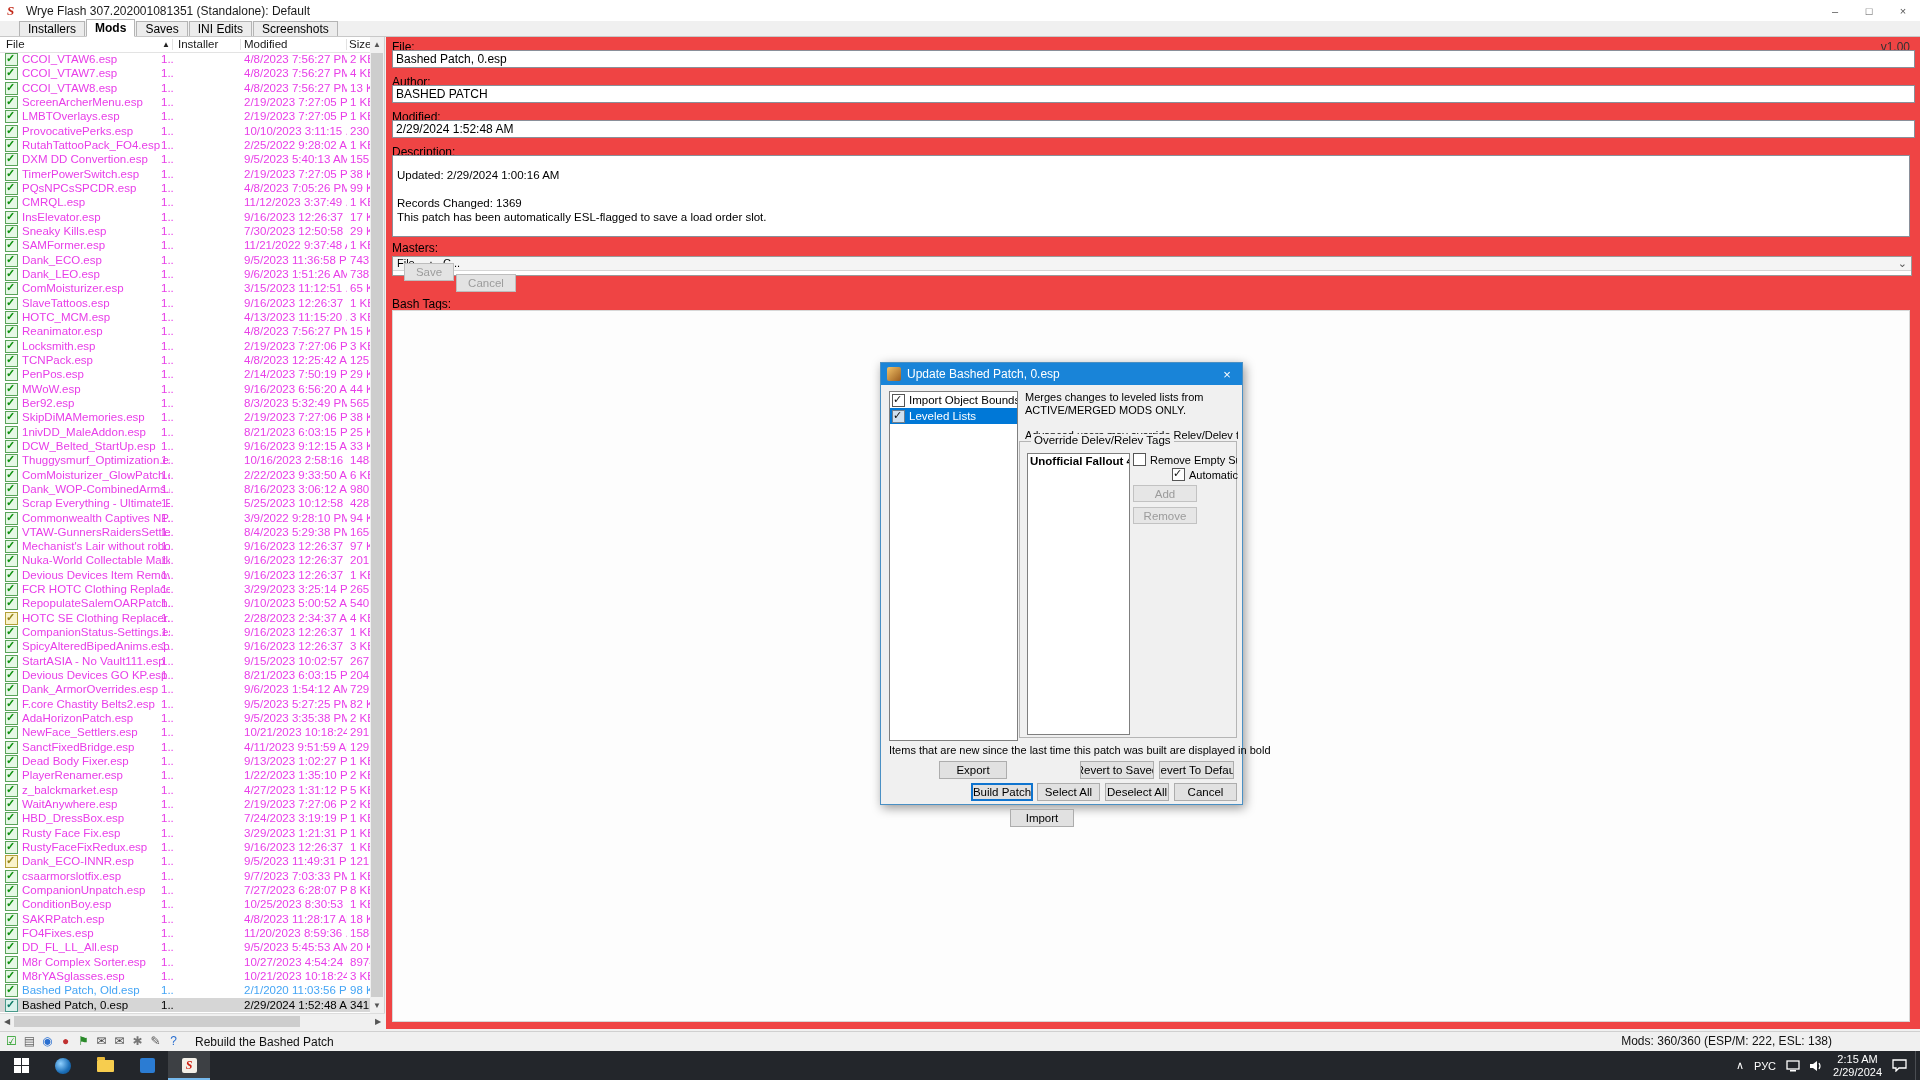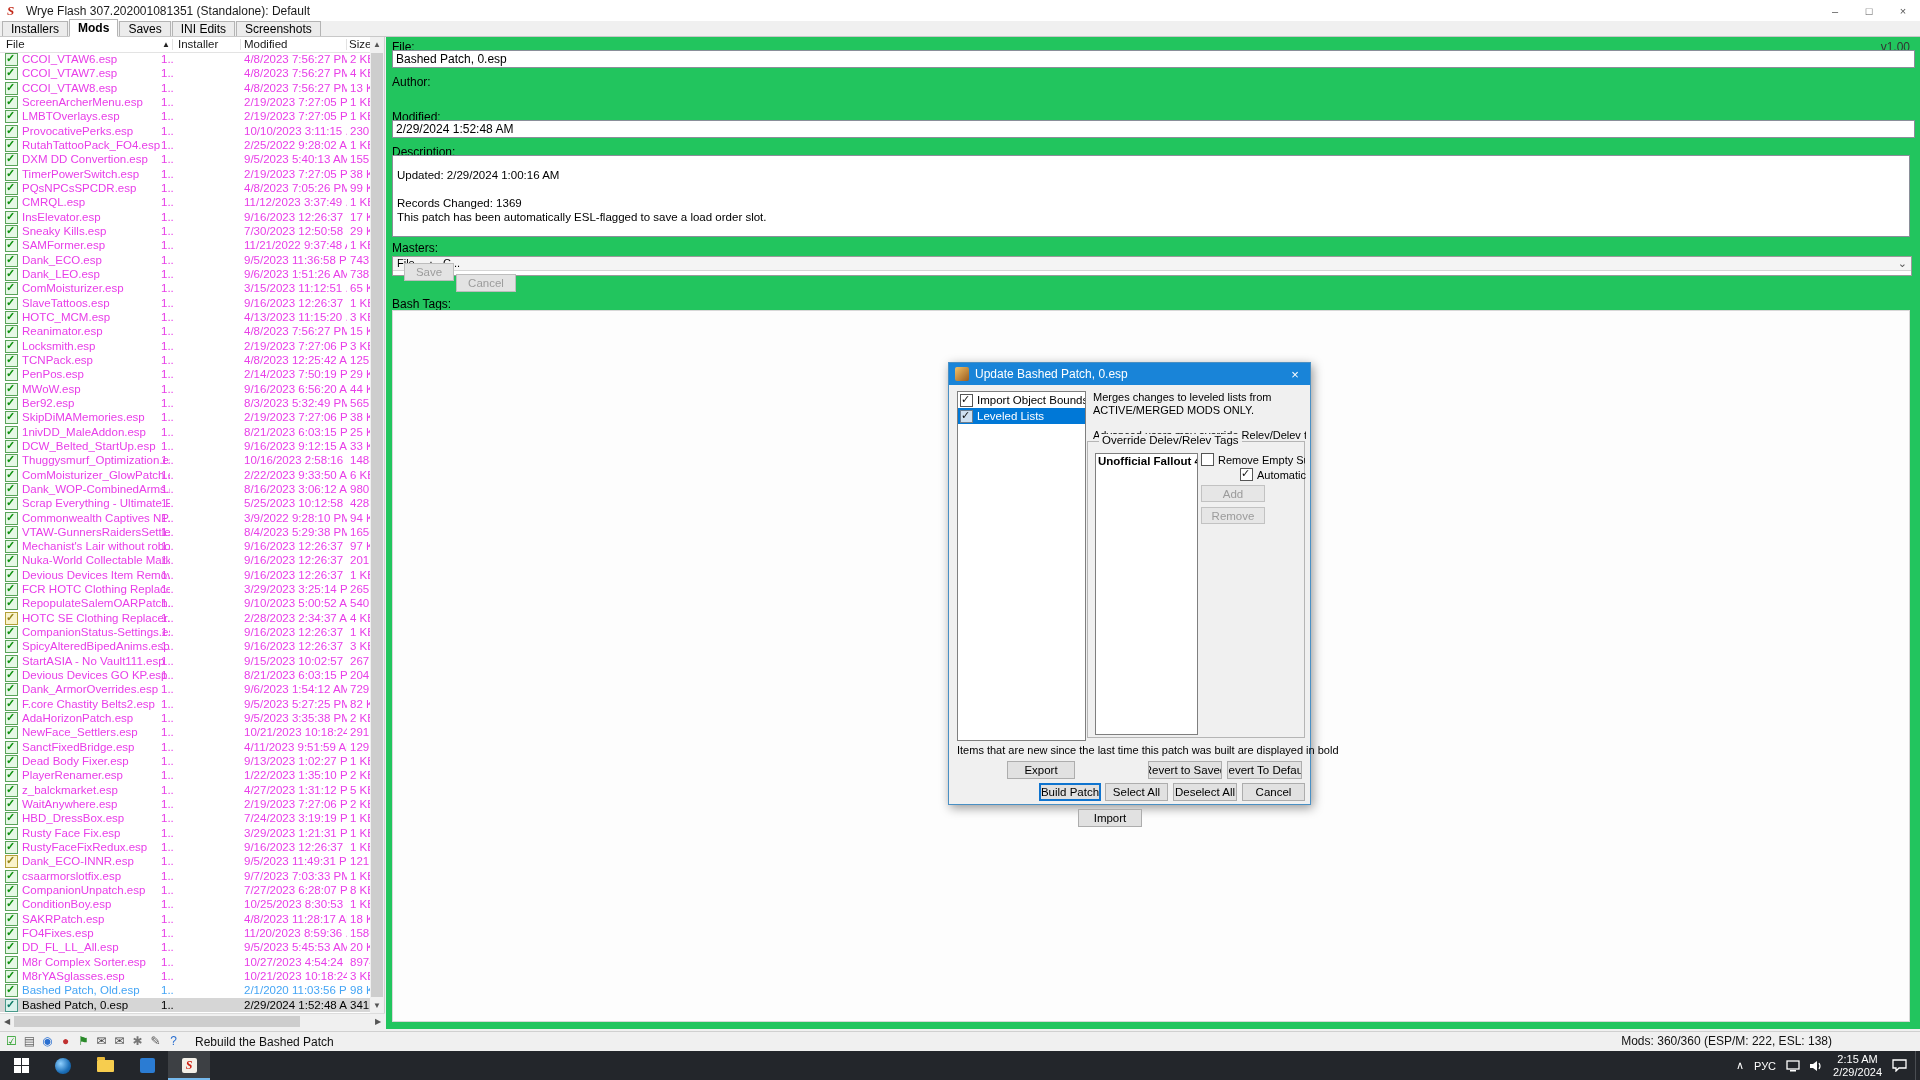--- a/index.html
+++ b/index.html
@@ -11,21 +11,21 @@
             display:flex;align-items:center;border-bottom:1px solid #e8e8e8}
   .appicon{width:14px;height:14px;margin:0 5px 0 7px;color:#c32b1a;
            font:italic bold 13px "Liberation Serif",serif;line-height:14px}
   .title-text{font-size:12px;color:#1a1a1a}
   .win-controls{margin-left:auto;display:flex;height:21px}
   .win-btn{width:34px;display:flex;align-items:center;justify-content:center;
            color:#555;font-size:11px}
 
   
   .tabs{position:absolute;left:0;top:21px;right:0;height:16px;display:flex;
-        align-items:flex-end;padding-left:2px;background:#f0f0f0;
+        align-items:flex-end;padding-left:19px;background:#f0f0f0;
         border-bottom:1px solid #c8c8c8;box-sizing:border-box}
   .tab{padding:1px 8px;font-size:12px;border:1px solid #b4b4b4;border-bottom:none;
        background:#ececec;height:12px;line-height:12px;margin-right:1px}
   .tab.sel{background:#fff;font-weight:bold;height:14px;line-height:14px;
            margin-bottom:-1px;border-bottom:1px solid #fff}
 
   
   .listpanel{position:absolute;left:0;top:37px;width:385px;height:992px;
              background:#fff;border-right:1px solid #cfcfcf;box-sizing:border-box}
   .lheader{position:absolute;left:0;top:0;width:371px;height:15px;background:#fff;
@@ -56,41 +56,41 @@
   .vs-down{position:absolute;bottom:0;left:0;right:0}
   .vs-thumb{position:absolute;left:1px;right:1px;top:16px;bottom:16px;background:#cdcdcd}
   .hscroll{position:absolute;left:0;top:976px;width:385px;height:16px;background:#f0f0f0;
            border-top:1px solid #dcdcdc;box-sizing:border-box}
   .hs-btn{position:absolute;top:0;width:14px;height:15px;display:flex;align-items:center;
           justify-content:center;font-size:8px;color:#555}
   .hs-thumb{position:absolute;left:14px;top:2px;width:286px;height:11px;background:#cdcdcd}
 
   
   .details{position:absolute;left:386px;top:37px;width:1534px;height:992px;
-           background:#22c55e;font-size:12px}
+           background:#ef4444;font-size:12px}
   .dlabel{position:absolute;left:6px;color:#000}
   .version{position:absolute;right:10px;top:3px;color:#333}
   .tinput{position:absolute;left:6px;width:1518px;height:16px;background:#fff;
           border:1px solid #8a8f99;font-size:12px;padding-left:3px;
           display:flex;align-items:center;white-space:nowrap;overflow:hidden}
   .descbox{position:absolute;left:6px;top:118px;width:1518px;height:82px;background:#fff;
            border:1px solid #8a8f99;font-size:11.5px;line-height:14px;padding:12px 4px;
            white-space:pre-line;box-sizing:border-box}
   .mastersbox{position:absolute;left:6px;top:219px;width:1518px;height:18px;background:#fff;
               border:1px solid #9a9a9a}
   .mheader{position:absolute;left:0;top:0;right:0;height:13px;background:#f4f4f4;
            border-bottom:1px solid #d5d5d5;font-size:11px}
   .mheader span{position:absolute;top:0;white-space:nowrap}
   .smallbtn{position:absolute;height:16px;background:#e3e3e3;border:1px solid #bdbdbd;
             color:#9c9c9c;font-size:11.5px;display:flex;align-items:center;justify-content:center}
   .bashtagsbox{position:absolute;left:6px;top:273px;width:1518px;height:712px;
                background:#fdfdfd;border:1px solid #d8d8d8;box-sizing:border-box}
 
   
-  .dialog{position:absolute;left:948px;top:362px;width:361px;height:441px;background:#f0f0f0;
+  .dialog{position:absolute;left:880px;top:362px;width:361px;height:441px;background:#f0f0f0;
           border:1px solid #4a90c4;box-shadow:2px 3px 10px rgba(0,0,0,.4)}
   .dtitle{height:22px;background:#1984d8;display:flex;align-items:center;color:#fff;font-size:12px}
   .dicon{width:14px;height:14px;margin:0 6px;border-radius:2px;
          background:linear-gradient(135deg,#f2c268,#9a5c1e);flex:none}
   .dclose{margin-left:auto;width:30px;text-align:center;font-size:13px;color:#fff}
   .plist{position:absolute;left:8px;top:28px;width:127px;height:348px;background:#fff;
          border:1px solid #7f7f7f;font-size:11.5px;overflow:hidden}
   .pitem{height:16px;display:flex;align-items:center;padding-left:2px;white-space:nowrap}
   .pitem.sel{background:#0078d7;color:#fff}
   .wchk{width:11px;height:11px;background:#fff;border:1px solid #555;margin-right:4px;
@@ -659,20 +659,21 @@
     <div class="hs-btn" style="right:0">▶</div>
   </div>
 </div>
 
 <div class="details">
   <span class="dlabel" style="top:3px">File:</span>
   <span class="version">v1.00</span>
   <div class="tinput" style="top:13px">Bashed Patch, 0.esp</div>
 
   <span class="dlabel" style="top:38px">Author:</span>
+  <div class="tinput" style="top:48px">BASHED PATCH</div>
 
   <span class="dlabel" style="top:73px">Modified:</span>
   <div class="tinput" style="top:83px">2/29/2024 1:52:48 AM</div>
 
   <span class="dlabel" style="top:108px">Description:</span>
   <div class="descbox">Updated: 2/29/2024 1:00:16 AM
 
 Records Changed: 1369
 This patch has been automatically ESL-flagged to save a load order slot.</div>
 

